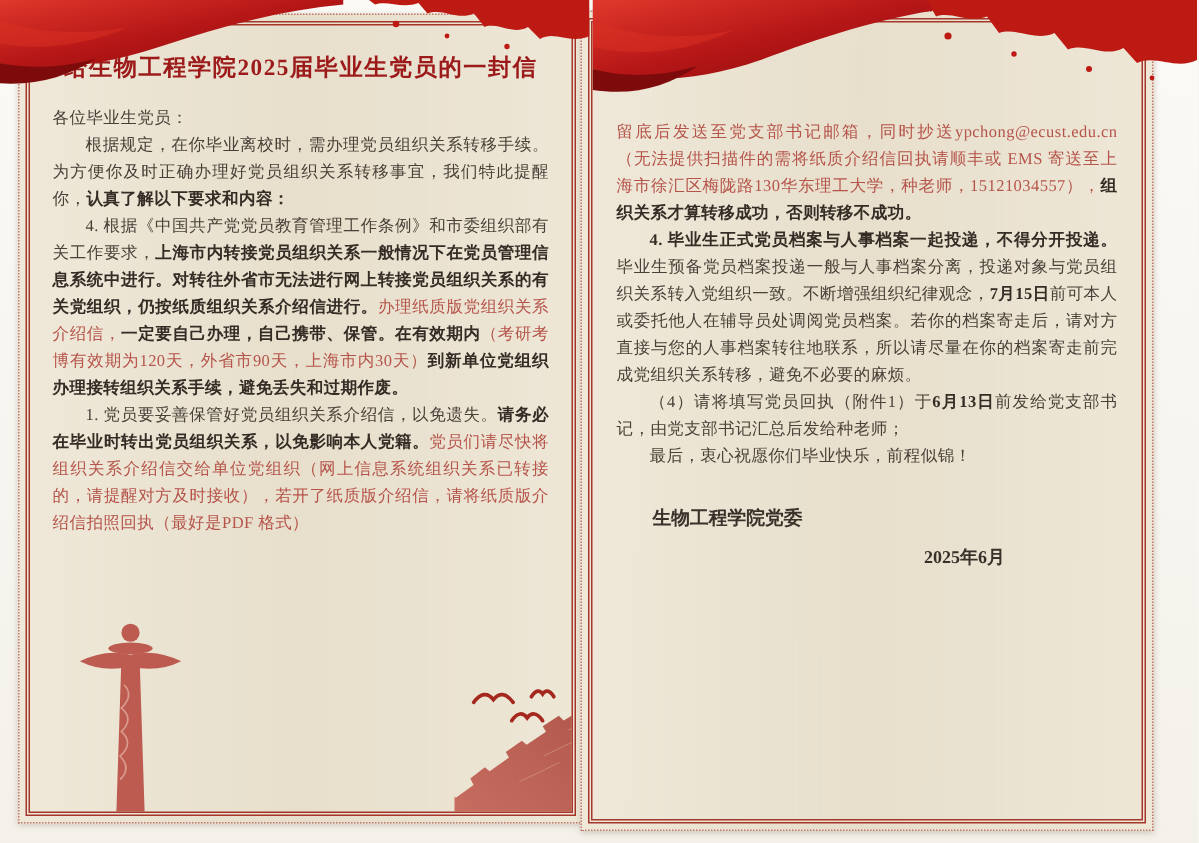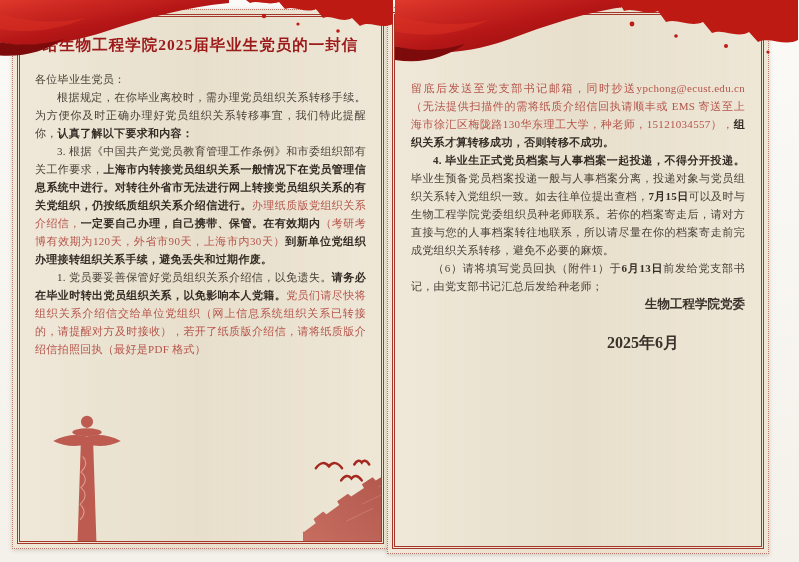--- a/index.html
+++ b/index.html
@@ -51,33 +51,33 @@
     text-align: justify;
     text-indent: 2em;
     color: #4a4038;
     letter-spacing: .3px;
   }
   .para.noind { text-indent: 0; }
   .para .b  { font-weight: bold; color: #352d25; }
   .para .r  { color: #b5544a; }
 
   .sig {
-    margin-top: 1px;
-    text-align: right;
+    margin-top: 24px;
+    text-align: left;
     padding-left: 24px;
     font-weight: bold;
     font-size: 12.5px;
     color: #3a322a;
   }
   .date {
-    margin-top: 20px;
+    margin-top: 9px;
     text-align: center;
     padding-left: 130px;
     font-weight: bold;
-    font-size: 16px;
+    font-size: 12px;
     color: #3a322a;
   }
 
   
   .deco { position: absolute; pointer-events: none; }
   .z-top { z-index: 6; }
   .z-mid { z-index: 3; }
   .ribbon1 { left: -6px;  top: -2px; width: 235px; height: 66px; }
   .splash1 { left: 228px; top: 0;    width: 165px; height: 40px; }
   .ribbon2 { left: 395px; top: -2px; width: 235px; height: 70px; }
@@ -105,21 +105,21 @@
     </defs>
   </svg>
 
   <div class="page" id="page1">
     <div class="page-frame">
       <div class="content">
         <div class="title">给生物工程学院2025届毕业生党员的一封信</div>
         <div>
             <p class="para noind"><span>各位毕业生党员：</span></p>
             <p class="para"><span>根据规定，在你毕业离校时，需办理党员组织关系转移手续。为方便你及时正确办理好党员组织关系转移事宜，我们特此提醒你，</span><span class="b">认真了解以下要求和内容：</span></p>
-            <p class="para"><span>3. 根据《中国共产党党员教育管理工作条例》和市委组织部有关工作要求，</span><span class="b">上海市内转接党员组织关系一般情况下在党员管理信息系统中进行。对转往外省市无法进行网上转接党员组织关系的有关党组织，仍按纸质组织关系介绍信进行。</span><span class="r">办理纸质版党组织关系介绍信，</span><span class="b">一定要自己办理，自己携带、保管。在有效期内</span><span class="r">（考研考博有效期为120天，外省市90天，上海市内30天）</span><span class="b">到新单位党组织办理接转组织关系手续，避免丢失和过期作废。</span></p>
+            <p class="para"><span>4. 根据《中国共产党党员教育管理工作条例》和市委组织部有关工作要求，</span><span class="b">上海市内转接党员组织关系一般情况下在党员管理信息系统中进行。对转往外省市无法进行网上转接党员组织关系的有关党组织，仍按纸质组织关系介绍信进行。</span><span class="r">办理纸质版党组织关系介绍信，</span><span class="b">一定要自己办理，自己携带、保管。在有效期内</span><span class="r">（考研考博有效期为120天，外省市90天，上海市内30天）</span><span class="b">到新单位党组织办理接转组织关系手续，避免丢失和过期作废。</span></p>
             <p class="para"><span>1. 党员要妥善保管好党员组织关系介绍信，以免遗失。</span><span class="b">请务必在毕业时转出党员组织关系，以免影响本人党籍。</span><span class="r">党员们请尽快将组织关系介绍信交给单位党组织（网上信息系统组织关系已转接的，请提醒对方及时接收），若开了纸质版介绍信，请将纸质版介绍信拍照回执（最好是PDF 格式）</span></p>
           </div>
       </div>
 
       <svg class="deco z-mid column1" viewBox="0 0 90 175">
         <g fill="#b5443a">
           <circle cx="45" cy="10" r="7"></circle>
           <ellipse cx="45" cy="22" rx="17" ry="4.5"></ellipse>
           <path d="M6,32 Q26,22 45,27 Q64,22 84,32 Q66,41 45,36 Q24,41 6,32 Z"></path>
           <path d="M38,30 L34,152 L56,152 L52,30 Z"></path>
@@ -149,22 +149,23 @@
         </g>
       </svg>
     </div>
   </div>
 
   <div class="page" id="page2">
     <div class="page-frame">
       <div class="content">
         <div>
             <p class="para noind"><span class="r">留底后发送至党支部书记邮箱，同时抄送ypchong@ecust.edu.cn（无法提供扫描件的需将纸质介绍信回执请顺丰或 EMS 寄送至上海市徐汇区梅陇路130华东理工大学，种老师，15121034557），</span><span class="b">组织关系才算转移成功，否则转移不成功。</span></p>
-            <p class="para"><span class="b">4. 毕业生正式党员档案与人事档案一起投递，不得分开投递。</span><span>毕业生预备党员档案投递一般与人事档案分离，投递对象与党员组织关系转入党组织一致。如去往单位提出查档，</span><span class="b">7月15日</span><span>可以及时与生物工程学院党委组织员种老师联系。若你的档案寄走后，请对方直接与您的人事档案转往地联系，所以请尽量在你的档案寄走前完成党组织关系转移，避免不必要的麻烦。</span></p>
-            <p class="para"><span>（6）请将填写党员回执（附件1）于</span><span class="b">6月13日</span><span>前发给党支部书记，由党支部书记汇总后发给种老师；</span></p>
+            <p class="para"><span class="b">4. 毕业生正式党员档案与人事档案一起投递，不得分开投递。</span><span>毕业生预备党员档案投递一般与人事档案分离，投递对象与党员组织关系转入党组织一致。不断增强组织纪律观念，</span><span class="b">7月15日</span><span>前可本人或委托他人在辅导员处调阅党员档案。若你的档案寄走后，请对方直接与您的人事档案转往地联系，所以请尽量在你的档案寄走前完成党组织关系转移，避免不必要的麻烦。</span></p>
+            <p class="para"><span>（4）请将填写党员回执（附件1）于</span><span class="b">6月13日</span><span>前发给党支部书记，由党支部书记汇总后发给种老师；</span></p>
+            <p class="para"><span>最后，衷心祝愿你们毕业快乐，前程似锦！</span></p>
           </div>
         <div class="sig">生物工程学院党委</div>
         <div class="date">2025年6月</div>
       </div>
 
     </div>
   </div>
 
   <svg class="deco z-top ribbon1" viewBox="0 0 235 66">
     <path d="M0,0 L235,0 L235,5 C192,9 152,20 113,33 C72,47 28,51 0,43 Z" fill="url(#rg1)"></path>

